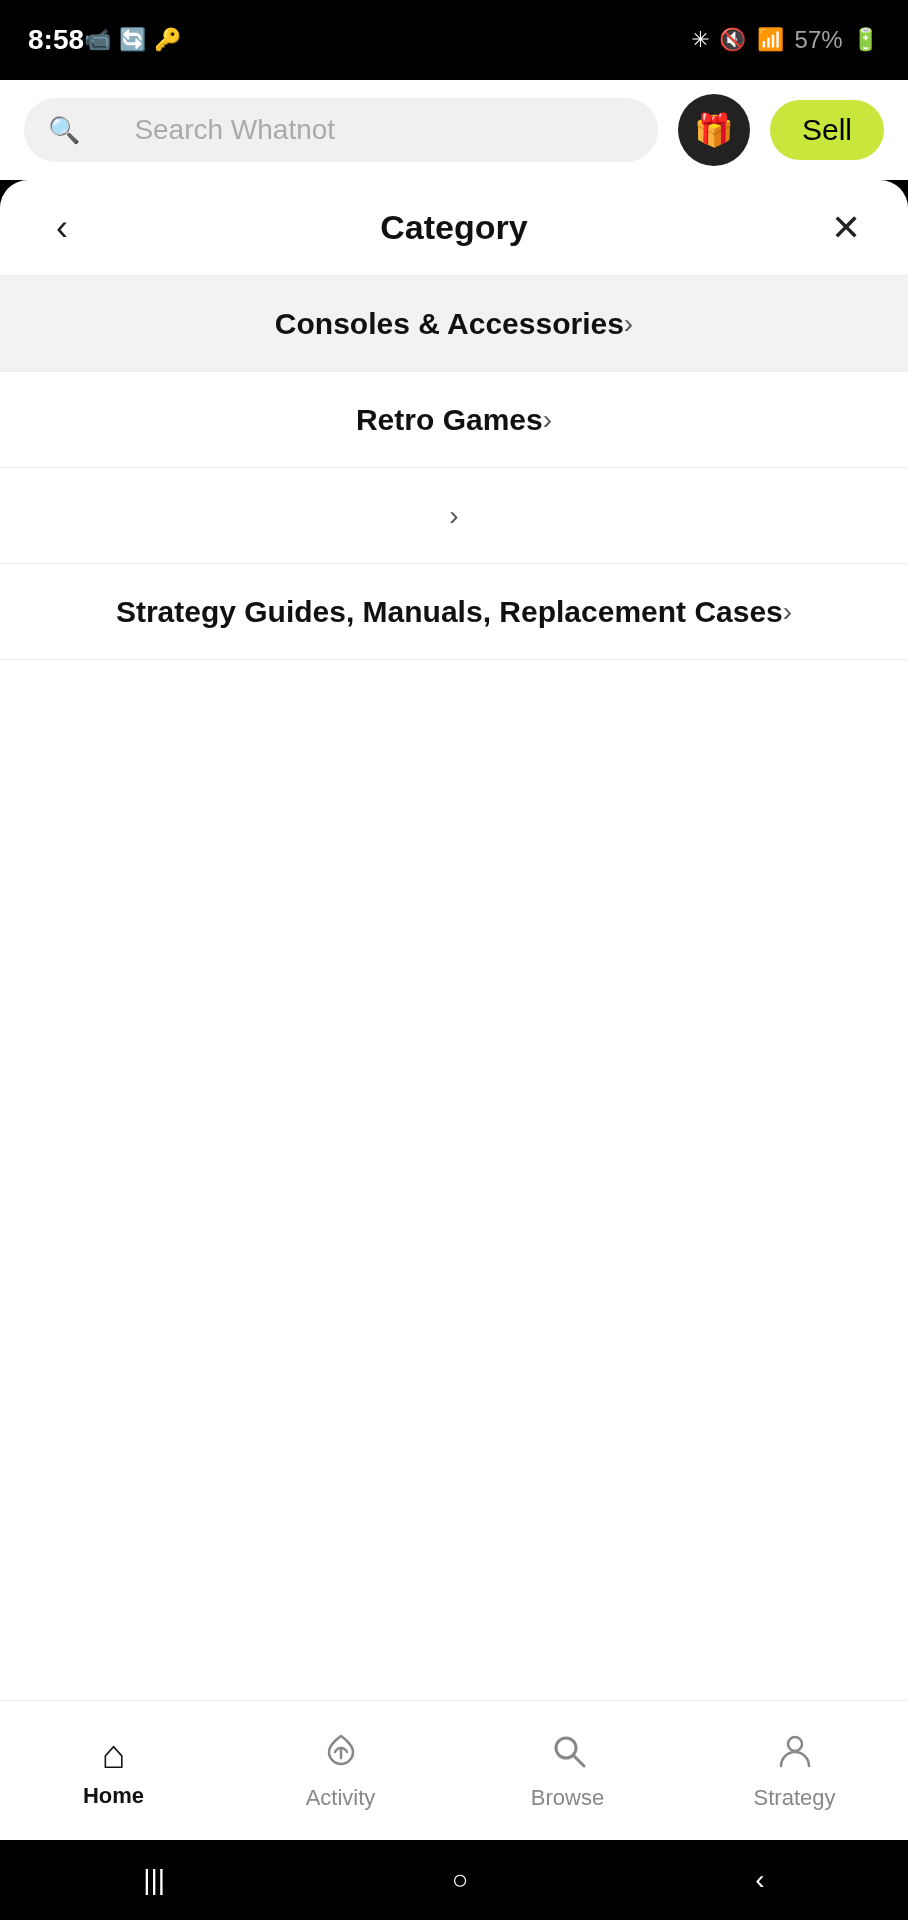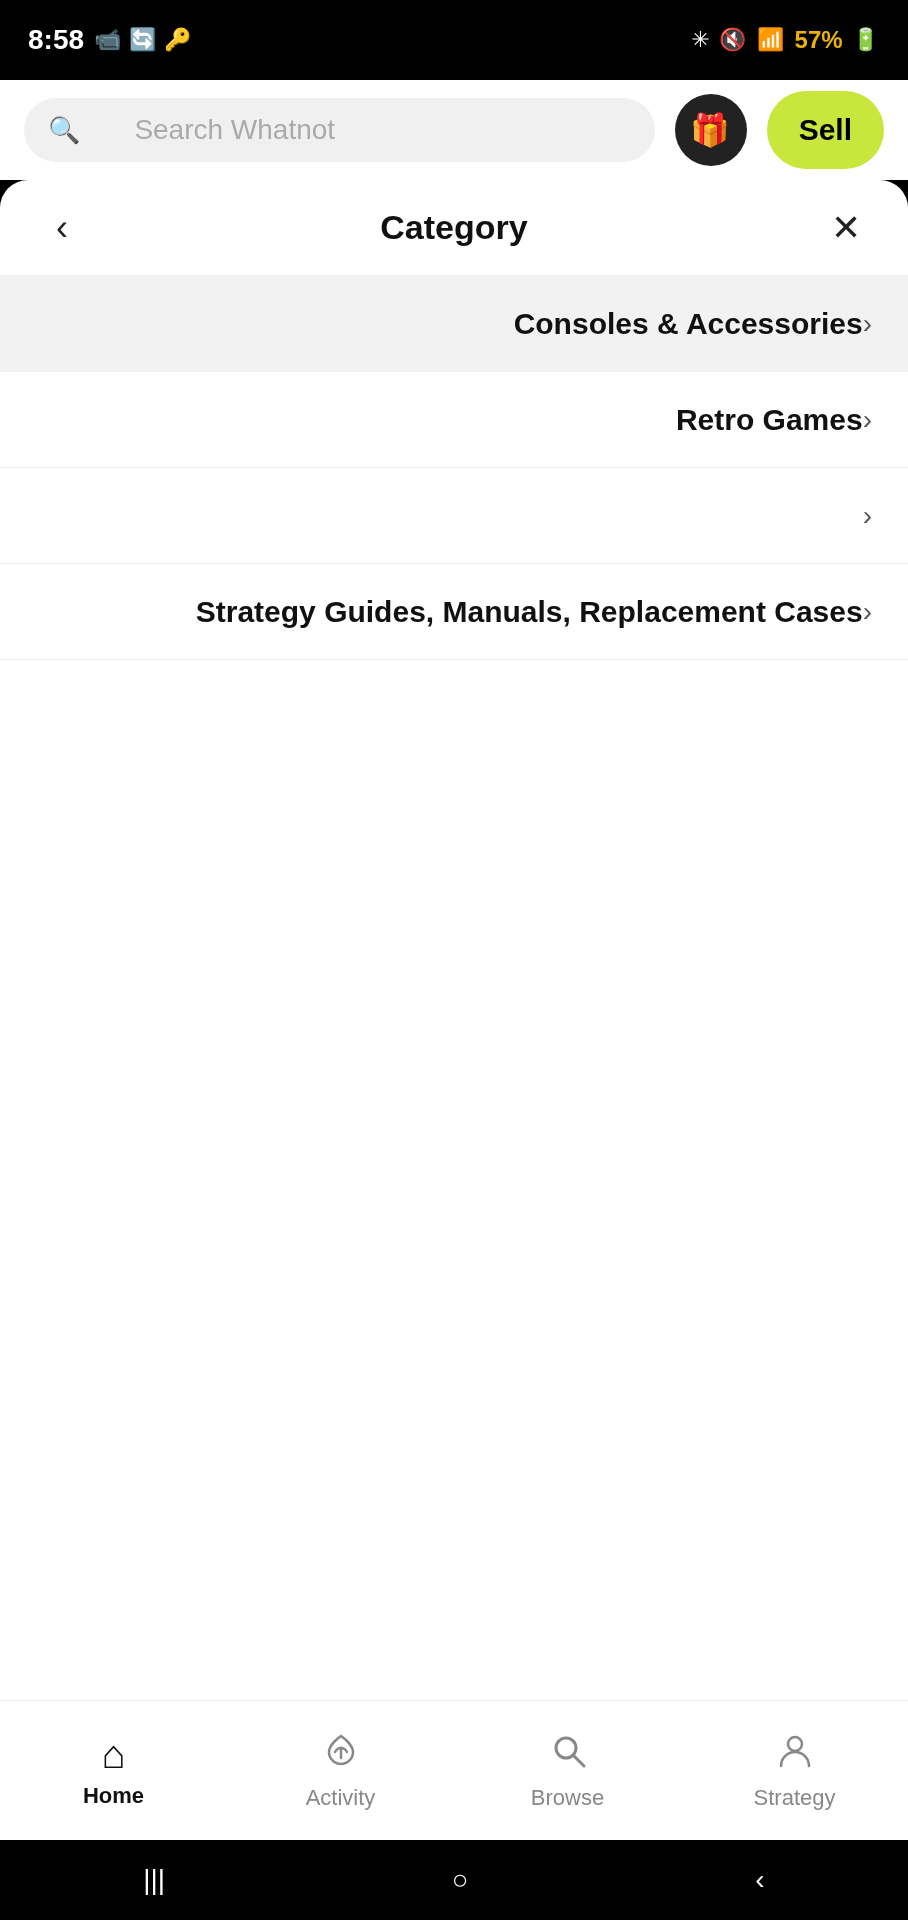--- a/index.html
+++ b/index.html
@@ -19,21 +19,20 @@
       height: 80px;
       background: #000;
       display: flex;
       align-items: center;
       justify-content: space-between;
       padding: 0 28px;
     }
     .status-left {
       display: flex;
       align-items: center;
-      gap: 10px;
       text-align: right;
     }
     .status-time {
       color: #fff;
       font-size: 28px;
       font-weight: 600;
     }
     .status-icons {
       display: flex;
       align-items: center;
@@ -42,23 +41,23 @@
     .status-icon {
       color: #fff;
       font-size: 22px;
     }
     .status-right {
       display: flex;
       align-items: center;
       gap: 10px;
     }
     .battery-text {
-      color: #eab308;
+      color: #a3a3a3;
       font-size: 24px;
-      font-weight: 700;
+      font-weight: 400;
     }
 
     
     .app-header {
       width: 100%;
       height: 100px;
       background: #fff;
       display: flex;
       align-items: center;
       padding: 0 24px;
@@ -87,29 +86,29 @@
       width: 72px;
       height: 72px;
       background: #222;
       border-radius: 50%;
       display: flex;
       align-items: center;
       justify-content: center;
       font-size: 32px;
     }
     .sell-btn {
-      height: 78px;
+      height: 60px;
       padding: 0 32px;
       background: #c8e63c;
       border-radius: 40px;
       display: flex;
       align-items: center;
       justify-content: center;
       font-size: 30px;
-      font-weight: 700;
+      font-weight: 400;
       color: #000;
     }
 
     
     .modal-sheet {
       width: 100%;
       background: #fff;
       border-radius: 28px 28px 0 0;
       position: absolute;
       top: 180px;
@@ -158,21 +157,21 @@
     
     .category-list {
       flex: 1;
       overflow-y: auto;
     }
     .category-item {
       width: 100%;
       height: 96px;
       display: flex;
       align-items: center;
-      justify-content: flex-end;
+      justify-content: center;
       padding: 0 36px;
       border-bottom: 1.5px solid #eee;
       background: #fff;
       cursor: pointer;
     }
     .category-item.highlighted {
       background: #f2f2f2;
     }
     .category-item-label {
       font-size: 30px;

